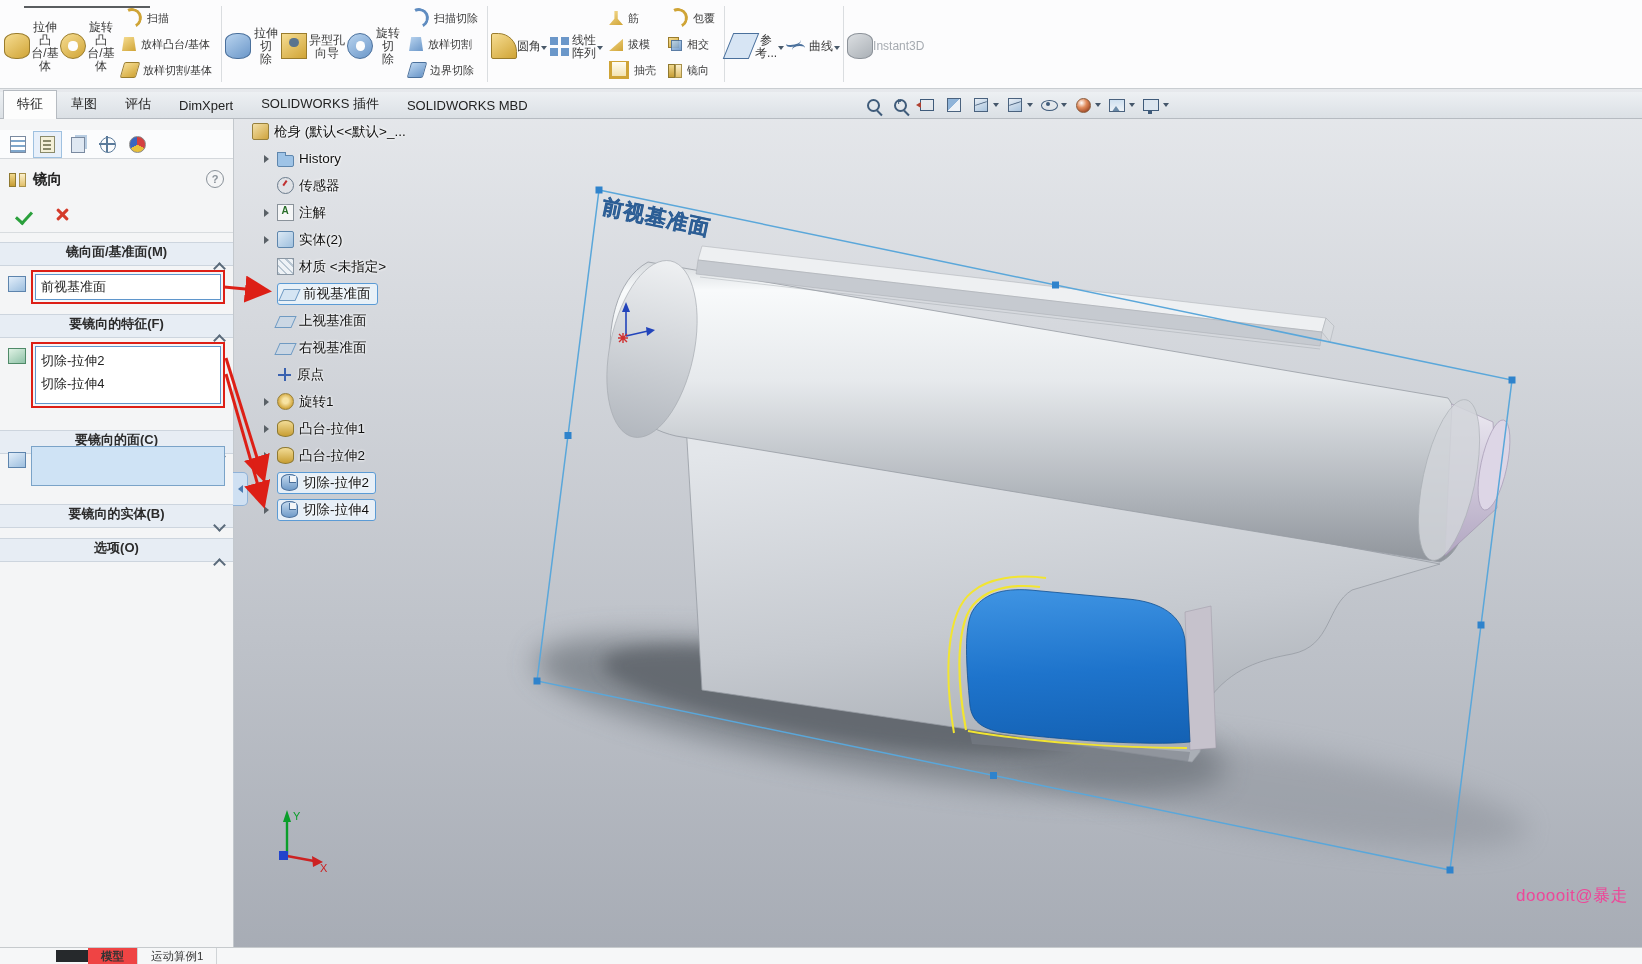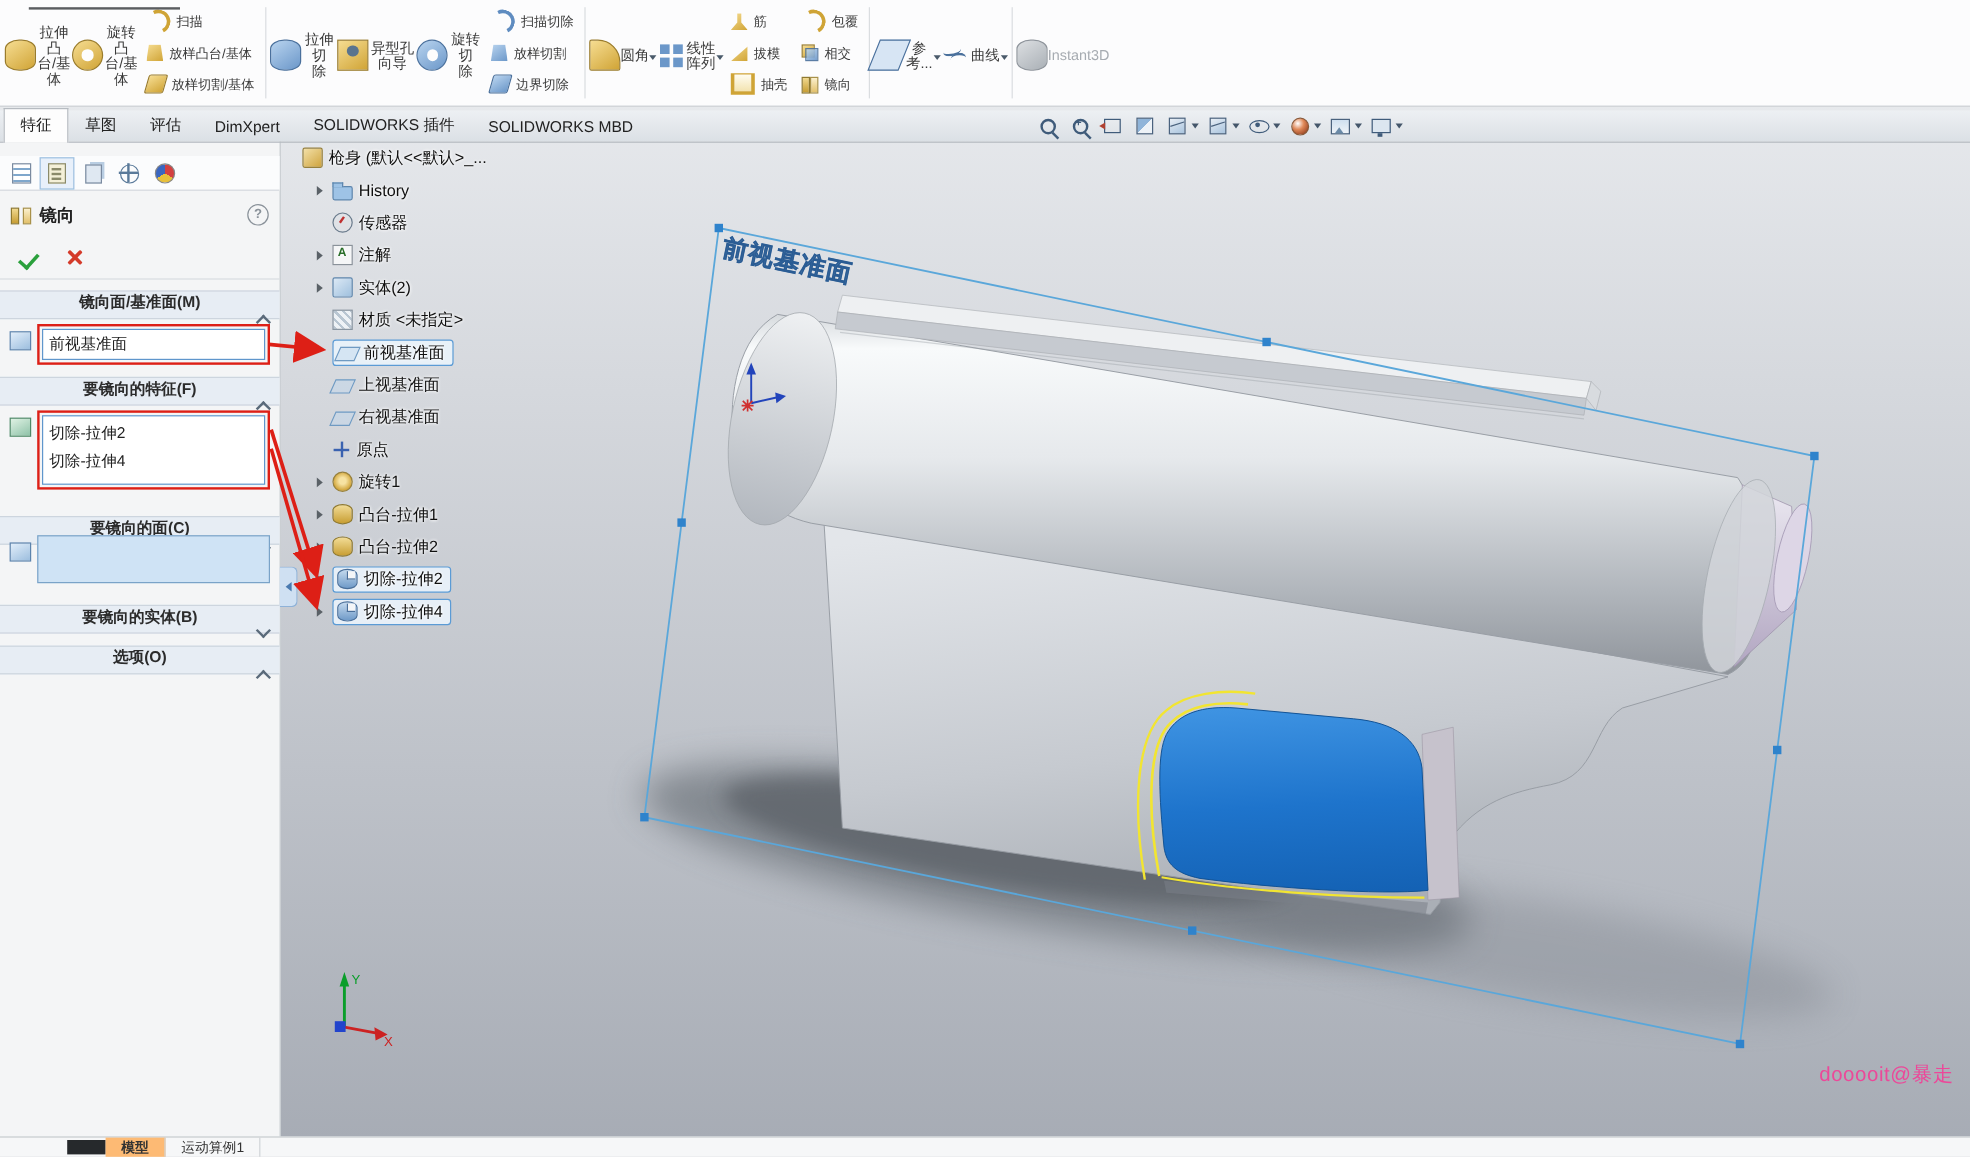--- a/index.html
+++ b/index.html
@@ -154,21 +154,21 @@
   
   .splitter{position:absolute;left:233px;top:114px;bottom:16px;width:17px;z-index:3;}
   .sphandle{position:absolute;left:0;top:358px;width:14px;height:32px;background:#cfe0f2;border:1px solid #8fb2d8;
     border-left:none;border-radius:0 5px 5px 0;display:flex;align-items:center;justify-content:center;}
   .sphandle::before{content:"";width:0;height:0;border-top:4px solid transparent;border-bottom:4px solid transparent;border-right:5px solid #4a7ab0;}
   
   .statusbar{position:absolute;left:0;right:0;bottom:0;height:16px;background:#f6f7f8;border-top:1px solid #c6cacd;
     z-index:6;display:flex;align-items:center;font-size:11.5px;color:#333;}
   .sb-dark{width:32px;height:12px;background:#26292c;margin-left:56px;flex:none;}
   .sb-tab{padding:0 13px;height:100%;display:flex;align-items:center;border-right:1px solid #d0d4d7;}
-  .sb-tab.active{background:#fdba74;font-weight:bold;}
+  .sb-tab.active{background:#ef4444;font-weight:bold;}
   
   .watermark{position:absolute;left:1480px;top:884px;z-index:2;color:#ec4899;font-size:17px;letter-spacing:.5px;margin-left:36px;}
   
   .annot{position:absolute;left:0;top:0;z-index:9;pointer-events:none;}
   
   .menuedge{position:absolute;left:24px;top:6px;width:126px;height:2px;background:#5a5d60;z-index:6;}
 </style>
 </head>
 <body>
 

